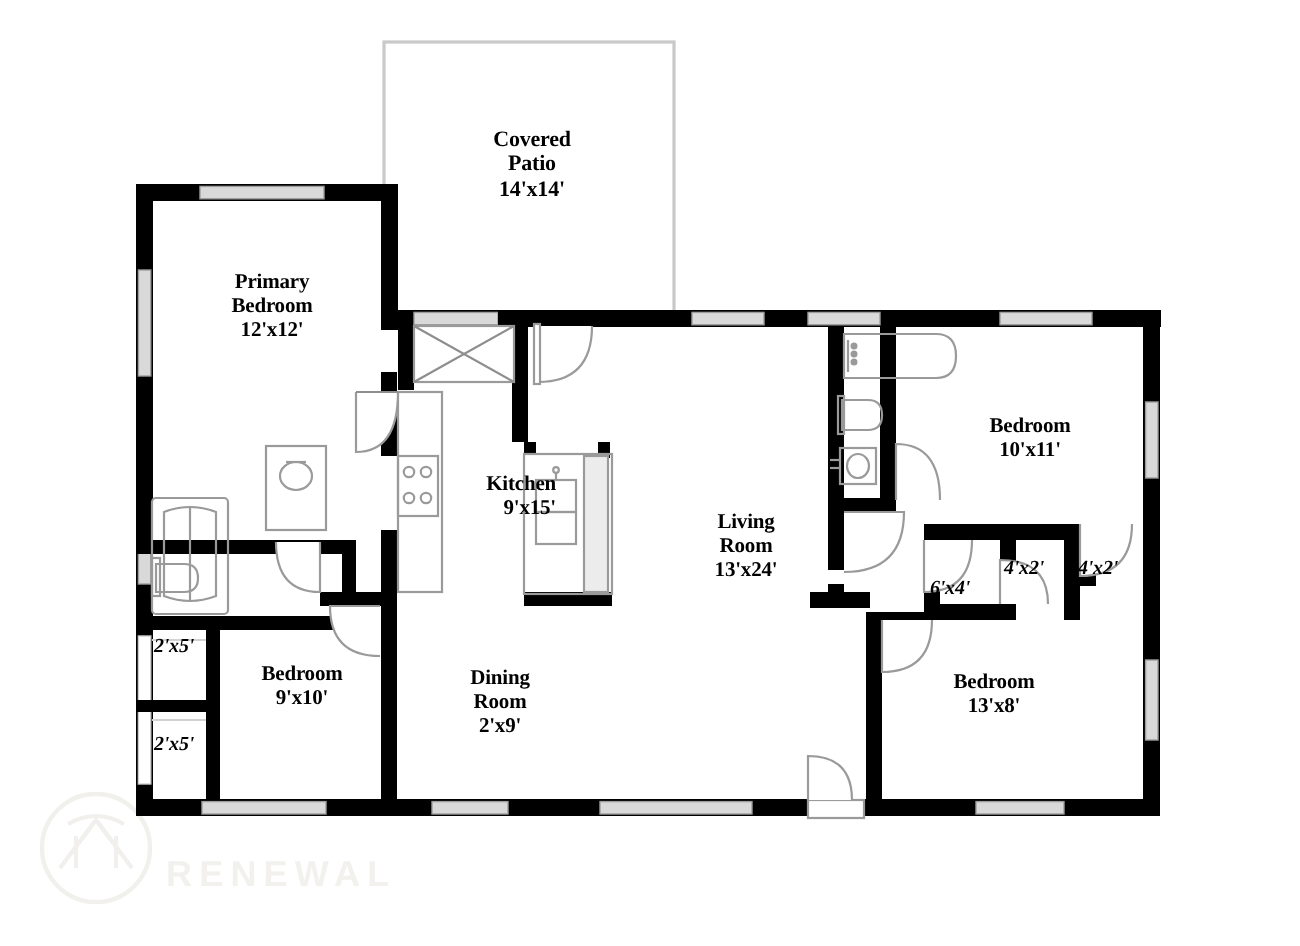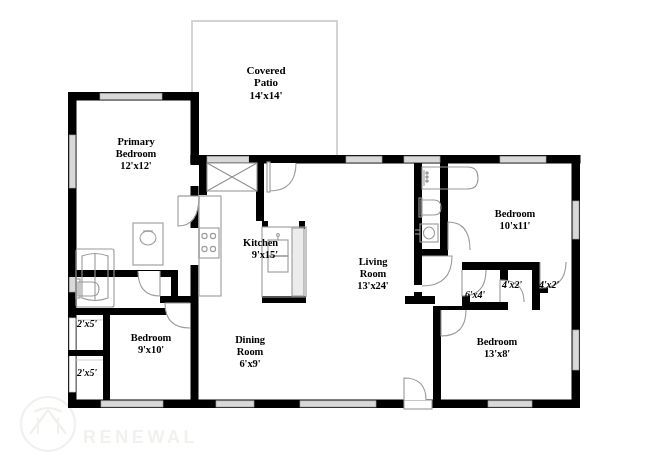--- a/index.html
+++ b/index.html
@@ -295,21 +295,21 @@
 
   <div class="label room-label" style="left:196px;top:237px;width:82px;text-align:right;">Kitchen
 9'x15'</div>
 
   <div class="label room-label" style="left:294px;top:256px;width:88px;padding-left:35px;">Living
 Room
 13'x24'</div>
 
   <div class="label room-label" style="left:205px;top:334px;width:90px;">Dining
 Room
-6'x9'</div>
+2'x9'</div>
 
   <div class="label room-label" style="left:108px;top:332px;width:86px;">Bedroom
 9'x10'</div>
 
   <div class="label room-label" style="left:468px;top:208px;width:94px;">Bedroom
 10'x11'</div>
 
   <div class="label room-label" style="left:450px;top:336px;width:94px;">Bedroom
 13'x8'</div>
 

